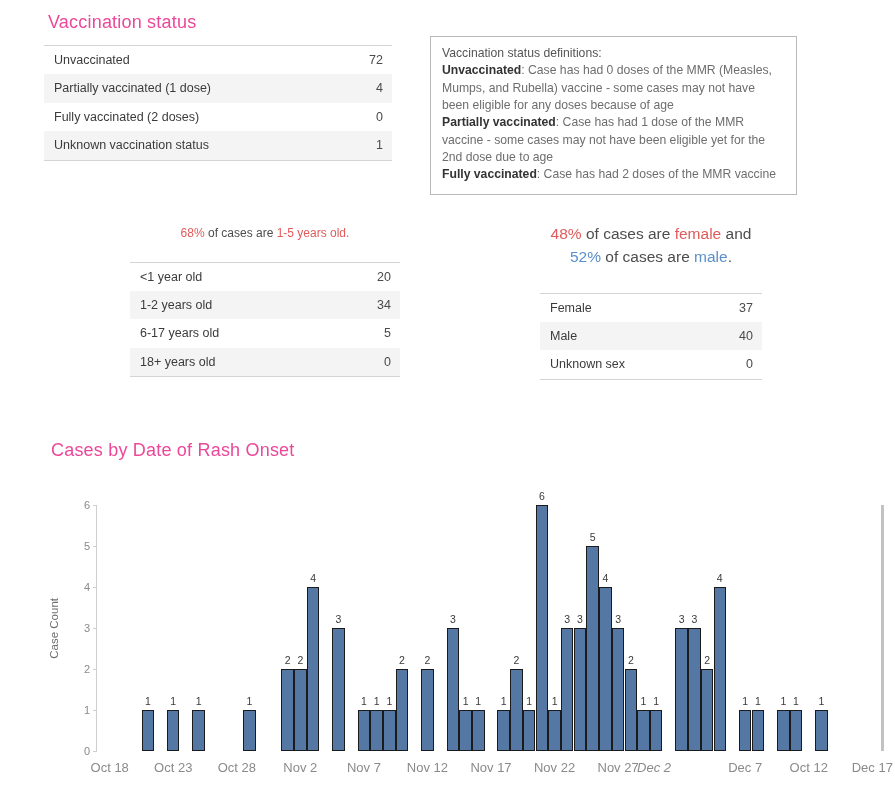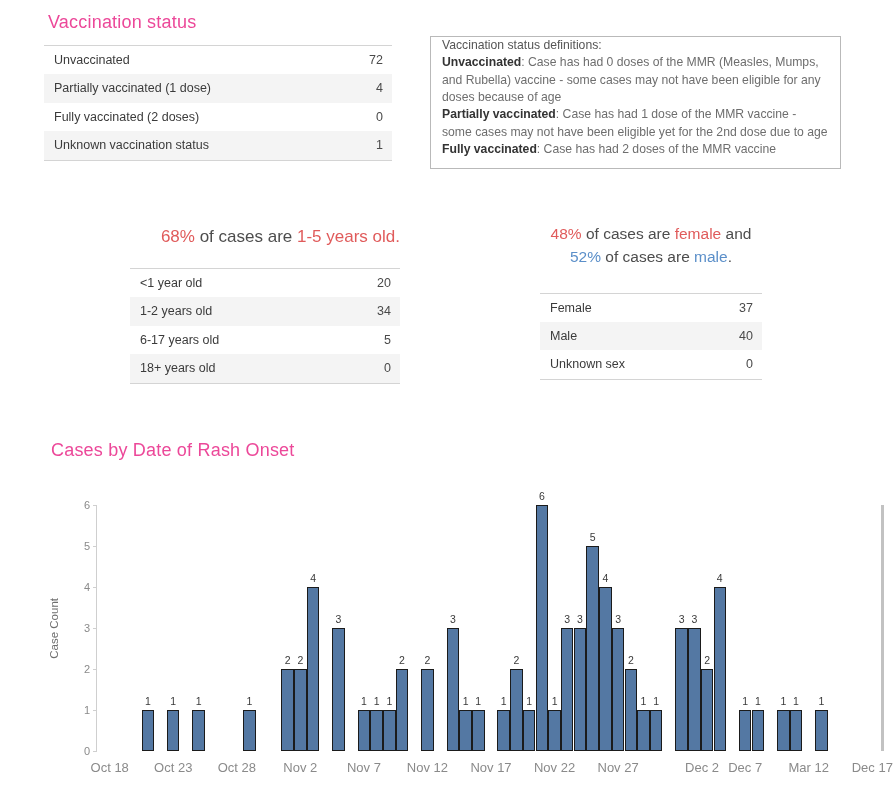--- a/index.html
+++ b/index.html
@@ -33,37 +33,37 @@
     color: #ec4899;
     letter-spacing: .2px;
   }
 
   
   #vax-block { position: absolute; left: 44px; top: 12px; width: 348px; }
   #vax-block .h-title { margin: 0 0 12px 4px; }
 
   
   #defs-box {
-    position: absolute; left: 430px; top: 36px; width: 411px;
+    position: absolute; left: 430px; top: 36px; width: 367px;
     border: 1px solid #b9b9b9;
     background: #fff;
-    padding: 0 11px 10px 11px;
+    padding: 8px 11px 10px 11px;
   }
   #defs-box .line {
     font-size: 12.2px;
     color: #6e6e6e;
     line-height: 1.42;
   }
   #defs-box .line b { color: #333; font-weight: 700; }
   #defs-box .hdr { color: #555; }
 
   
   #age-block { position: absolute; left: 130px; top: 226px; width: 270px; }
   #age-block .callout {
-    font-size: 17px; color: #4d4d4d; text-align: right;
+    font-size: 12px; color: #4d4d4d; text-align: center;
     margin-bottom: 20px; line-height: 1.3;
   }
   .red { color: #e05b5b; }
   .blue { color: #5b8fc9; }
 
   
   #sex-block { position: absolute; left: 540px; top: 222px; width: 222px; }
   #sex-block .callout {
     font-size: 15.5px; color: #4d4d4d; text-align: center;
     line-height: 1.5; margin-bottom: 24px;
@@ -235,23 +235,23 @@
             <div class="ytick" style="top: 0px;">6</div>
             <div class="xtick" style="left: 12.7097px;">Oct 18</div>
             <div class="xtick" style="left: 76.2581px;">Oct 23</div>
             <div class="xtick" style="left: 139.806px;">Oct 28</div>
             <div class="xtick" style="left: 203.355px;">Nov 2</div>
             <div class="xtick" style="left: 266.903px;">Nov 7</div>
             <div class="xtick" style="left: 330.452px;">Nov 12</div>
             <div class="xtick" style="left: 394px;">Nov 17</div>
             <div class="xtick" style="left: 457.548px;">Nov 22</div>
             <div class="xtick" style="left: 521.097px;">Nov 27</div>
-            <div class="xtick" style="left: 605px;">Dec 2</div>
+            <div class="xtick" style="left: 557px; font-style: italic;">Dec 2</div>
             <div class="xtick" style="left: 648.194px;">Dec 7</div>
-            <div class="xtick" style="left: 711.742px;">Mar 12</div>
+            <div class="xtick" style="left: 711.742px;">Oct 12</div>
             <div class="xtick" style="left: 775.29px;">Dec 17</div>
             <div class="bar" title="Oct 21: 1" style="left: 44.611px; width: 12.4555px; height: 41px; background: rgb(84, 120, 163);"></div>
             <div class="bar-lbl" style="left: 50.8387px; top: 190px;">1</div>
             <div class="bar" title="Oct 23: 1" style="left: 70.0303px; width: 12.4555px; height: 41px; background: rgb(84, 120, 163);"></div>
             <div class="bar-lbl" style="left: 76.2581px; top: 190px;">1</div>
             <div class="bar" title="Oct 25: 1" style="left: 95.4497px; width: 12.4555px; height: 41px; background: rgb(84, 120, 163);"></div>
             <div class="bar-lbl" style="left: 101.677px; top: 190px;">1</div>
             <div class="bar" title="Oct 29: 1" style="left: 146.288px; width: 12.4555px; height: 41px; background: rgb(84, 120, 163);"></div>
             <div class="bar-lbl" style="left: 152.516px; top: 190px;">1</div>
             <div class="bar" title="Nov 1: 2" style="left: 184.417px; width: 12.4555px; height: 82px; background: rgb(84, 120, 163);"></div>

